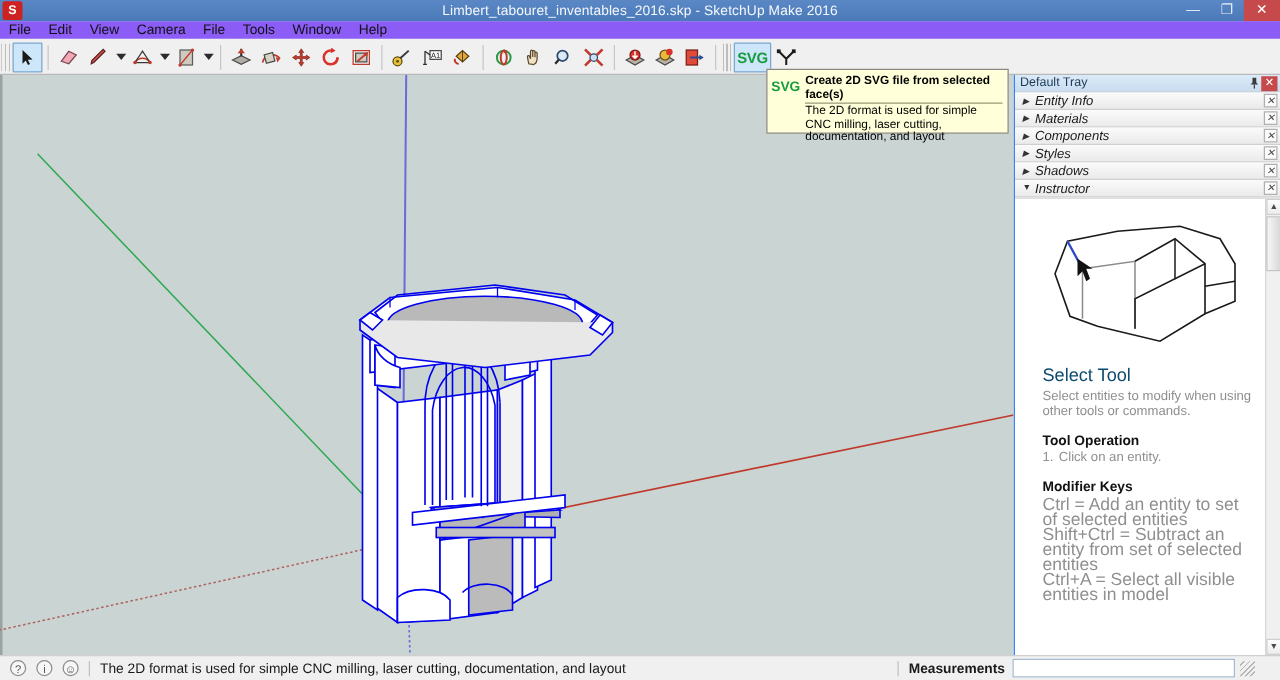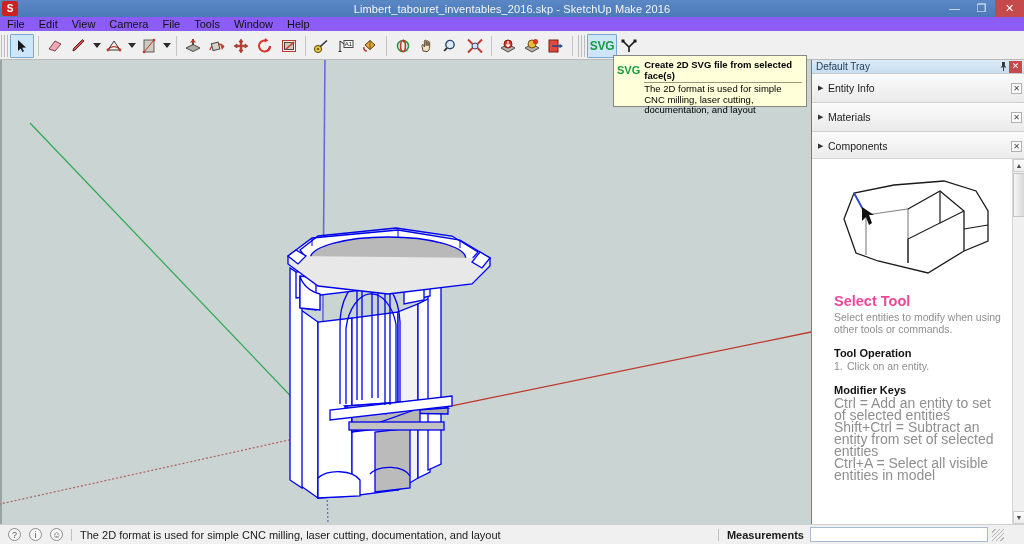--- a/index.html
+++ b/index.html
@@ -104,38 +104,38 @@
     display:flex; align-items:center; padding:0 2px 0 4px;
     border-bottom:1px solid #c0cdd8;
   }
   .tray-title { flex:1; font-size:10px; color:#1b3a57; }
   .tray-pin { width:12px; height:12px; display:flex; align-items:center; justify-content:center; color:#333; font-size:9px; }
   .tray-close {
     width:13px; height:12px; background:#c6494c; color:#fff;
     display:flex; align-items:center; justify-content:center; font-size:9px; line-height:1;
   }
   .panel-head {
-    height:29px; background:linear-gradient(#fbfbfb,#eaeaea);
+    height:14px; background:linear-gradient(#fbfbfb,#eaeaea);
     border-bottom:1px solid #cfcfcf; display:flex; align-items:center;
-    padding-left:6px; padding-right:2px;
+    padding-left:6px; padding-right:2px;font-style:italic;
   }
   .panel-arrow { width:10px; font-size:7px; color:#333; }
   .panel-name { flex:1; font-size:10.5px; color:#1a1a1a; }
   .panel-x {
     width:11px; height:11px; border:1px solid #b0b0b0; background:#fafafa;
     font-size:8px; color:#444; display:flex; align-items:center; justify-content:center;
   }
   .instructor-body {
     position:absolute; left:0; top:98px; width:213px; height:366px;
     background:#ffffff; border-top:1px solid #d4d4d4;
     display:flex;
   }
   .instructor-content { flex:1; padding:10px 6px 0 22px; overflow:hidden; }
   .instr-figure { width:160px; height:110px; margin:8px 0 6px 2px; }
-  .instr-h1 { font-size:14.5px; font-weight:bold; color:#ec4899; margin:4px 0 2px 0; }
+  .instr-h1 { font-size:14.5px; font-weight:normal; color:#0c4a6e; margin:4px 0 2px 0; }
   .instr-sub { font-size:10.5px; color:#8f8f8f; line-height:12px; }
   .instr-h2 { font-size:11px; font-weight:bold; color:#111; margin:12px 0 1px 0; }
   .instr-li { font-size:10.5px; color:#8f8f8f; line-height:12px; }
   .instr-li .num { display:inline-block; width:13px; }
   .instr-p { font-size:14px; color:#8f8f8f; line-height:12px; }
   .tray-scroll {
     width:13px; background:#f0f0f0; border-left:1px solid #d6d6d6;
     display:flex; flex-direction:column;
   }
   .scroll-arrow {

